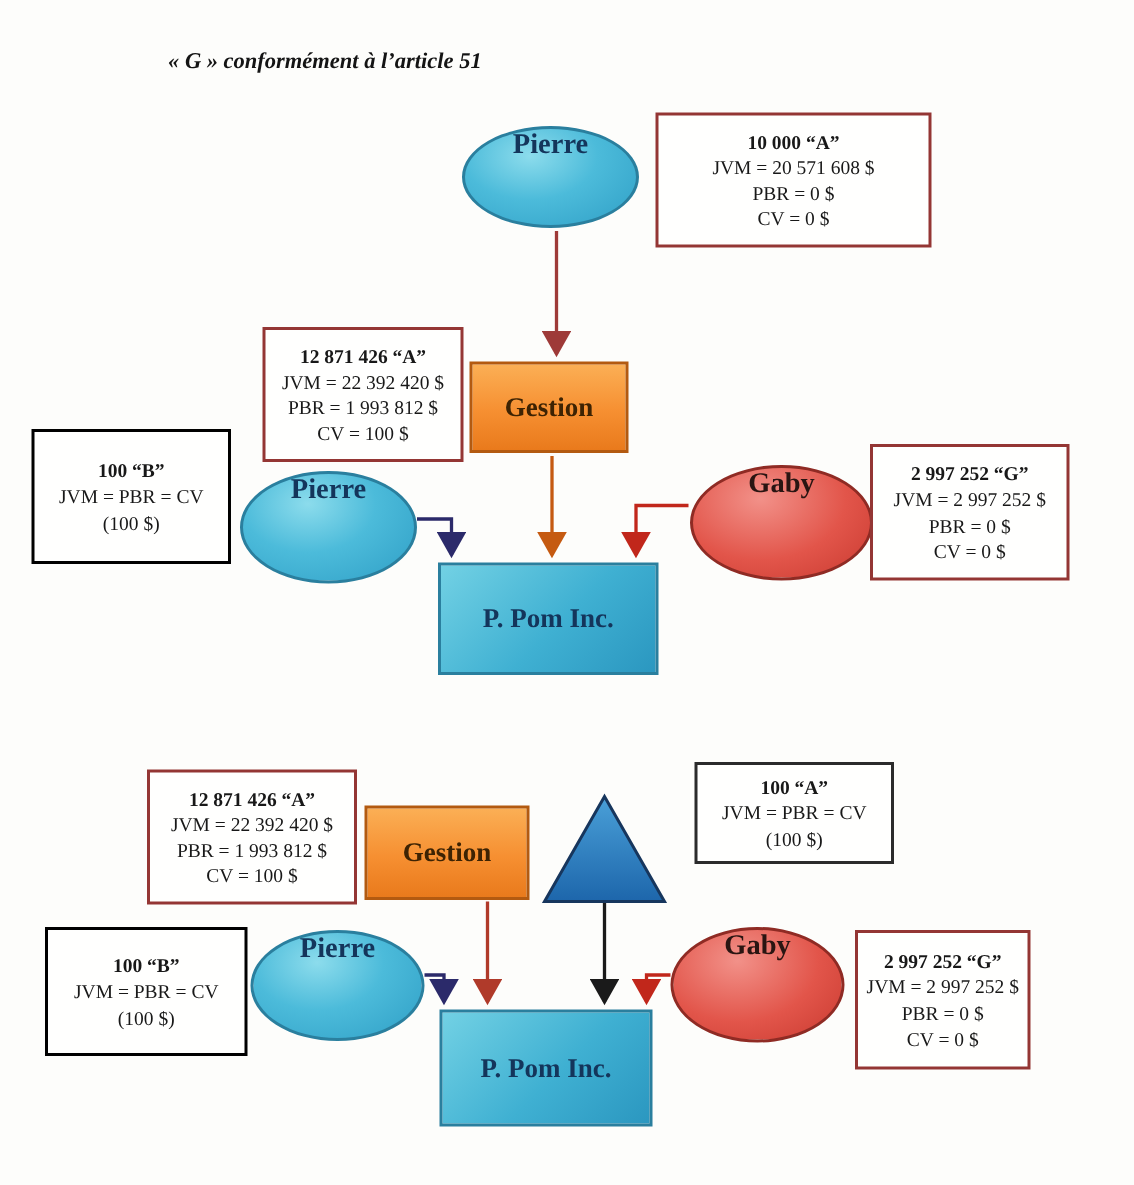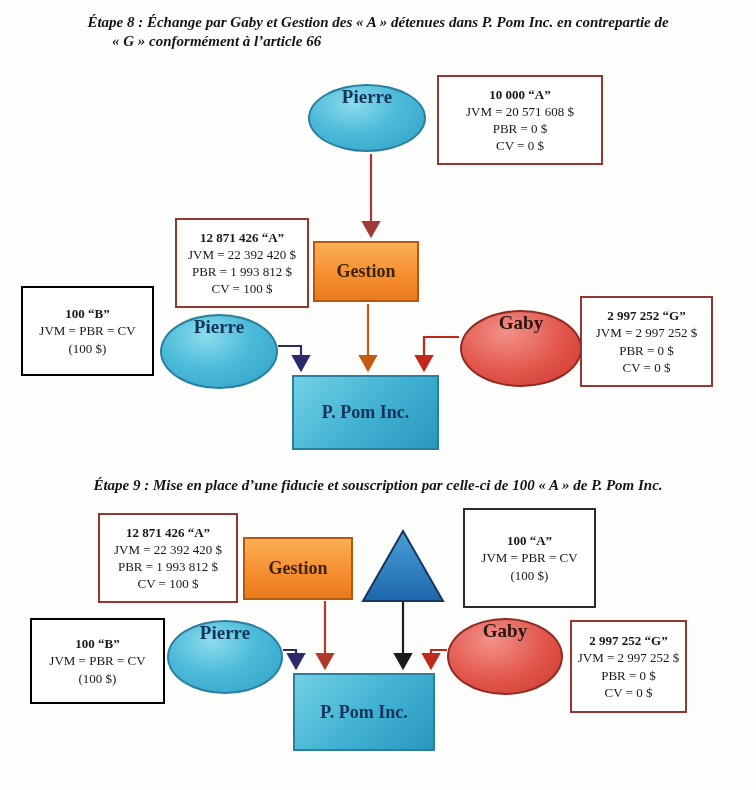--- a/index.html
+++ b/index.html
@@ -36,24 +36,22 @@
   .cyan-r{
     background:linear-gradient(135deg,#72d1e4 0%, #3fb0d2 55%, #2b97c0 100%);
     border:2px solid #2a7f9e;color:#14355b;font-size:18px;}
   svg.overlay{position:absolute;left:0;top:0;pointer-events:none;}
 </style>
 </head>
 <body>
 
 <div class="canvas">
 
-  <div class="title t-center" style="top:14px;">Étape 8 : Échange par Gaby et Gestion des « A » détenues dans P. Pom Inc. en contrepartie de</div>
-  <div class="title" style="top:33px;left:112px;">« G » conformément à l’article 66</div>
+  <div class="title" style="top:33px;left:112px;">« G » conformément à l’article 51</div>
 
-  <div class="title t-center" style="top:477px;">Étape 9 : Mise en place d’une fiducie et souscription par celle-ci de 100 « A » de P. Pom Inc.</div>
 
   <svg class="overlay" width="756" height="790" viewBox="0 0 756 790">
     <defs>
       <marker id="mMaroon" markerWidth="9" markerHeight="9" refX="7" refY="4.5" orient="auto">
         <path d="M0,0 L8,4.5 L0,9 z" fill="#9e3a38"></path>
         </marker>
       <marker id="mOrange" markerWidth="9" markerHeight="9" refX="7" refY="4.5" orient="auto">
         <path d="M0,0 L8,4.5 L0,9 z" fill="#c55a11"></path>
         </marker>
       <marker id="mNavy" markerWidth="9" markerHeight="9" refX="7" refY="4.5" orient="auto">
@@ -84,21 +82,21 @@
     <path d="M325,601 L325,668" stroke="#b03a2a" stroke-width="2.2" fill="none" marker-end="url(#mBrick)"></path>
     <path d="M403,602 L403,668" stroke="#1a1a1a" stroke-width="2.2" fill="none" marker-end="url(#mBlack)"></path>
     <path d="M283,650 L296,650 L296,668" stroke="#2b2a6a" stroke-width="2.2" fill="none" marker-end="url(#mNavy)"></path>
     <path d="M447,650 L431,650 L431,668" stroke="#c1271b" stroke-width="2.2" fill="none" marker-end="url(#mRed)"></path>
   </svg>
 
   <div class="ellipse cyan-e" style="left:308px;top:84px;width:118px;height:68px;">
     <span>Pierre</span>
   </div>
 
-  <div class="vbox b-red" style="left:437px;top:75px;width:166px;height:90px;">
+  <div class="vbox b-red" style="left:437px;top:75px;width:184px;height:90px;">
     <div class="bt">10 000 “A”</div>
     <div>JVM = 20 571 608 $</div>
     <div>PBR = 0 $</div>
     <div>CV = 0 $</div>
   </div>
 
   <div class="vbox b-red" style="left:175px;top:218px;width:134px;height:90px;">
     <div class="bt">12 871 426 “A”</div>
     <div>JVM = 22 392 420 $</div>
     <div>PBR = 1 993 812 $</div>
@@ -138,21 +136,21 @@
     <div class="bt">12 871 426 “A”</div>
     <div>JVM = 22 392 420 $</div>
     <div>PBR = 1 993 812 $</div>
     <div>CV = 100 $</div>
   </div>
 
   <div class="rect orange-r" style="left:243px;top:537px;width:110px;height:63px;">
     <span>Gestion</span>
   </div>
 
-  <div class="vbox b-black" style="left:463px;top:508px;width:133px;height:100px;">
+  <div class="vbox b-black" style="left:463px;top:508px;width:133px;height:68px;">
     <div class="bt">100 “A”</div>
     <div>JVM = PBR = CV</div>
     <div>(100 $)</div>
   </div>
 
   <div class="vbox b-navy" style="left:30px;top:618px;width:135px;height:86px;">
     <div class="bt">100 “B”</div>
     <div>JVM = PBR = CV</div>
     <div>(100 $)</div>
   </div>

